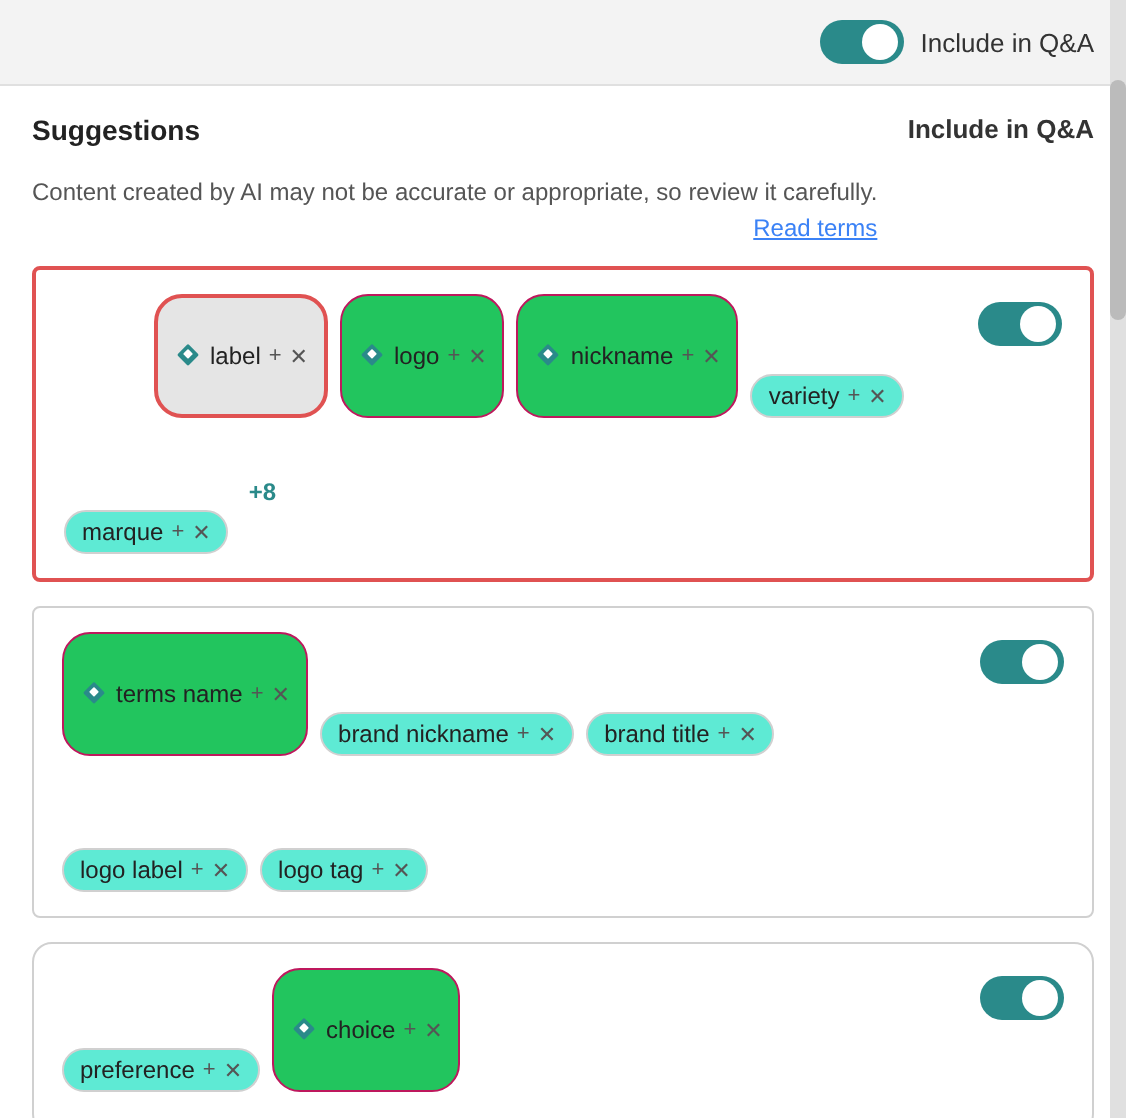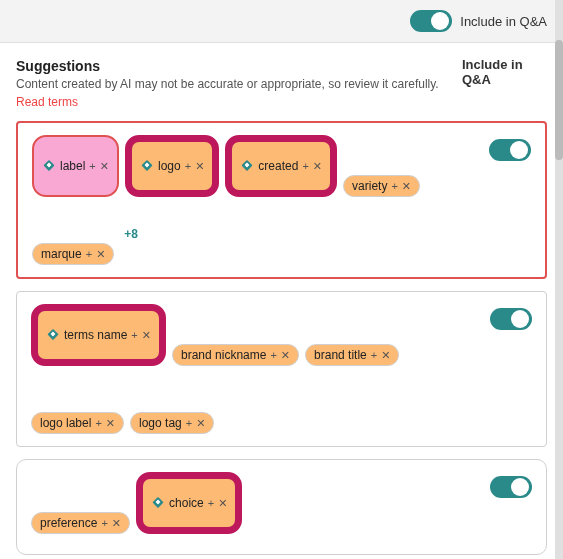--- a/index.html
+++ b/index.html
@@ -53,44 +53,46 @@
       color: #333;
       font-weight: 500;
     }
 
     .main-content {
       background: white;
       padding: 14px 16px;
     }
 
     .suggestions-header {
-      margin-bottom: 2px;
+      margin-bottom: 14px;
     }
 
     .suggestions-title {
       font-size: 14px;
       font-weight: 700;
       color: #222;
     }
 
     .suggestions-sub {
       display: flex;
       align-items: flex-end;
       gap: 4px;
       flex-wrap: wrap;
+      flex-direction: column;
     }
 
     .suggestions-desc {
       font-size: 12px;
       color: #555;
     }
 
     .read-terms {
       font-size: 12px;
-      color: #ef4444;
+      color: #3b82f6;
+      text-decoration: underline;
       cursor: pointer;
     }
 
     .include-qna-right {
       font-size: 13px;
       font-weight: 600;
       color: #333;
       margin-left: auto;
     }
 
@@ -124,30 +126,30 @@
       display: flex;
       flex-wrap: wrap;
       gap: 6px;
       flex: 1;
     }
 
     .tag {
       display: inline-flex;
       align-items: center;
       gap: 4px;
-      background: #fdba74;
+      background: #22c55e;
       border-radius: 14px;
       padding: 3px 8px;
       font-size: 12px;
       color: #222;
-      border: 7px solid #be185d;
+      border: 1px solid #be185d;
     }
 
     .tag.plain {
-      background: #fdba74;
+      background: #5eead4;
       border: 1px solid #d0d0d0;
       margin-top: 40px;
     }
 
     .tag-icon {
       width: 14px;
       height: 14px;
       flex-shrink: 0;
     }
 
@@ -239,21 +241,21 @@
         <span class="suggestions-desc">Content created by AI may not be accurate or appropriate, so review it carefully.</span>
         <span class="read-terms">Read terms</span>
       </div>
     </div>
     <span class="include-qna-right">Include in Q&amp;A</span>
   </div>
 
   <div class="card highlighted">
     <div class="card-tags">
 
-      <div class="tag" style="border:2px solid #e05252; background:#f9a8d4;">
+      <div class="tag" style="border:2px solid #e05252; background:#e5e5e5;margin-left:45px;">
         <svg class="tag-icon diamond-icon" viewBox="0 0 16 16" fill="none">
           <rect x="8" y="1" width="9" height="9" rx="1" transform="rotate(45 8 1)" fill="#2a8a8a"></rect>
           <rect x="8" y="4" width="4" height="4" rx="0.5" transform="rotate(45 8 4)" fill="white"></rect>
         </svg>
         <span>label</span>
         <span class="tag-plus">+</span>
         <span class="tag-x">✕</span>
       </div>
 
       <div class="tag">
@@ -264,21 +266,21 @@
         <span>logo</span>
         <span class="tag-plus">+</span>
         <span class="tag-x">✕</span>
       </div>
 
       <div class="tag">
         <svg class="tag-icon diamond-icon" viewBox="0 0 16 16" fill="none">
           <rect x="8" y="1" width="9" height="9" rx="1" transform="rotate(45 8 1)" fill="#2a8a8a"></rect>
           <rect x="8" y="4" width="4" height="4" rx="0.5" transform="rotate(45 8 4)" fill="white"></rect>
         </svg>
-        <span>created</span>
+        <span>nickname</span>
         <span class="tag-plus">+</span>
         <span class="tag-x">✕</span>
       </div>
 
       <div class="tag plain">
         <span>variety</span>
         <span class="tag-plus">+</span>
         <span class="tag-x">✕</span>
       </div>
 

